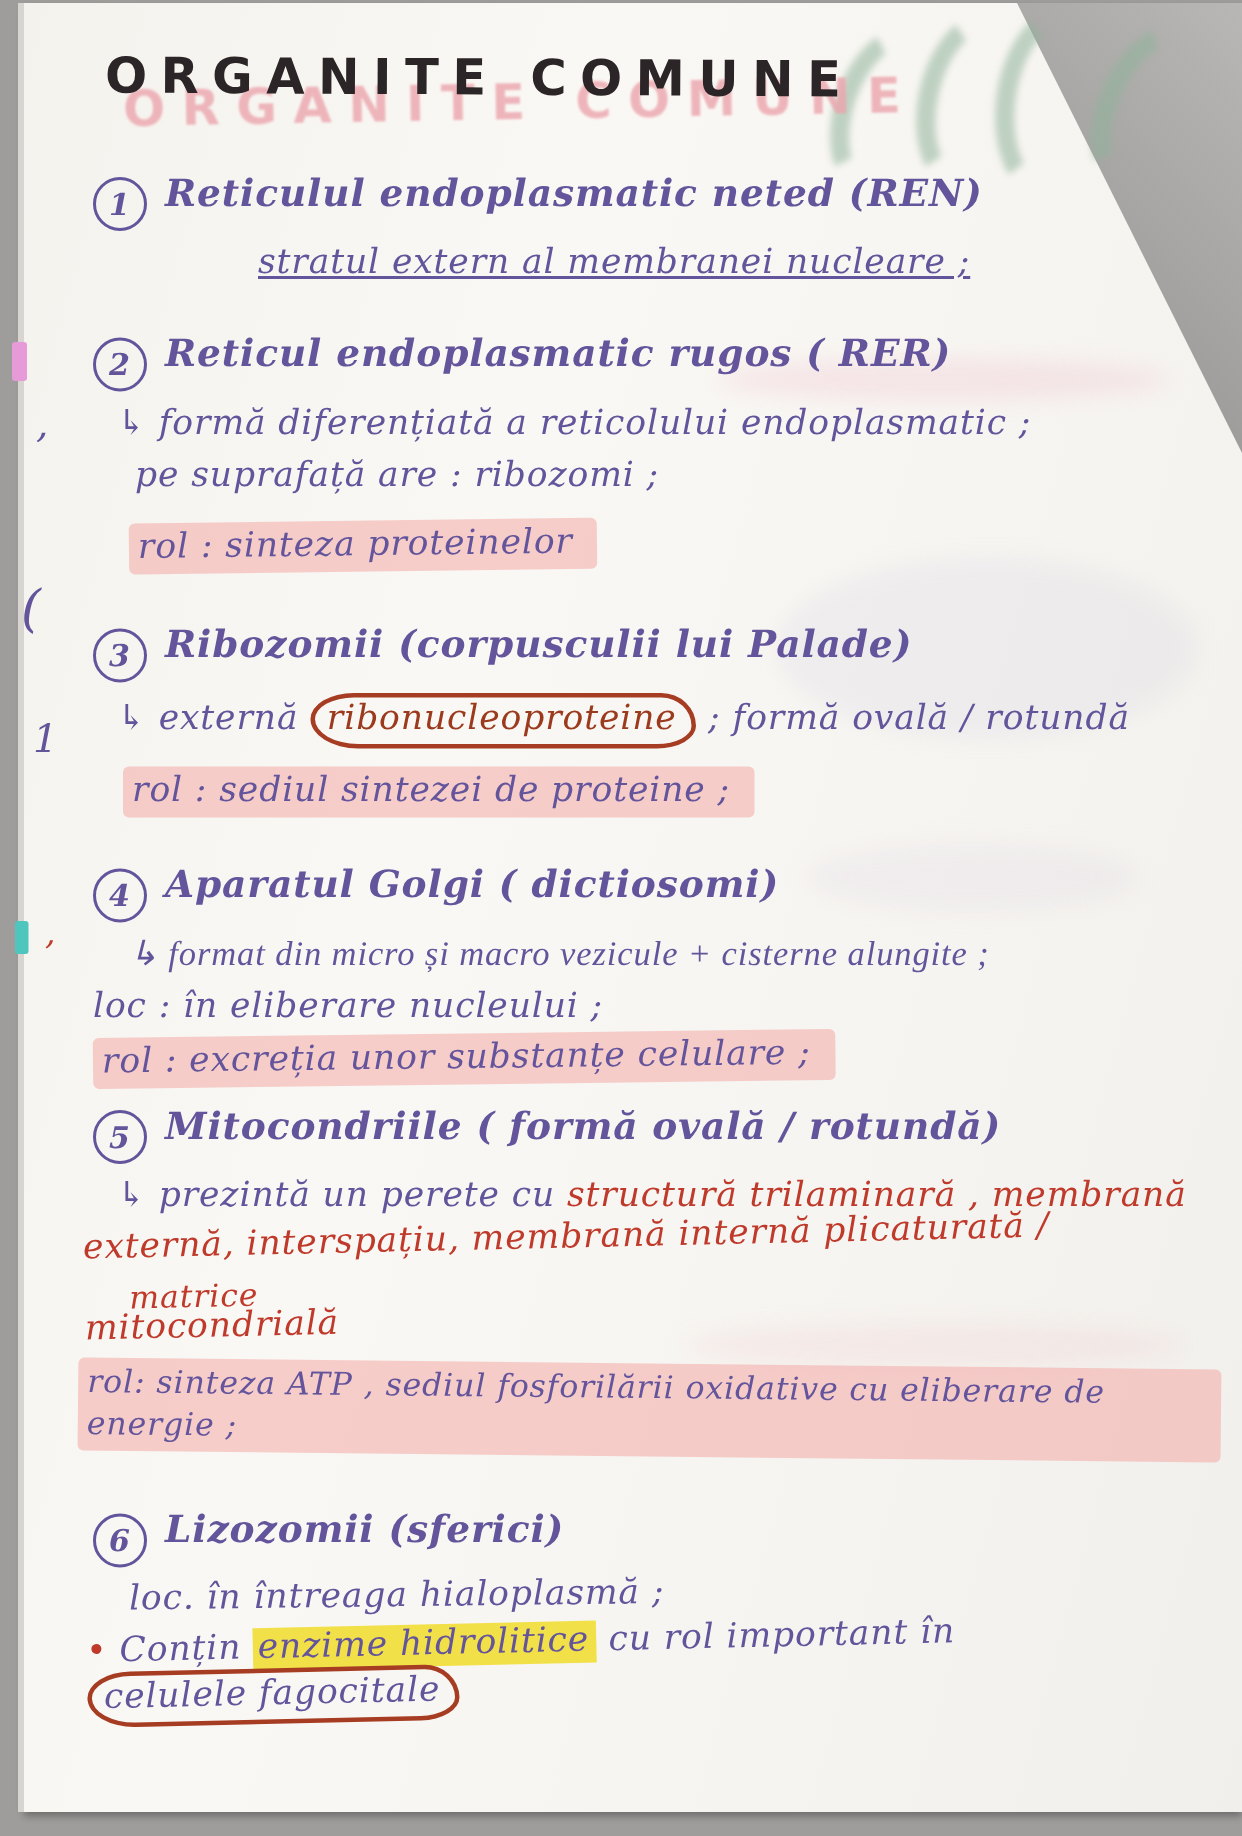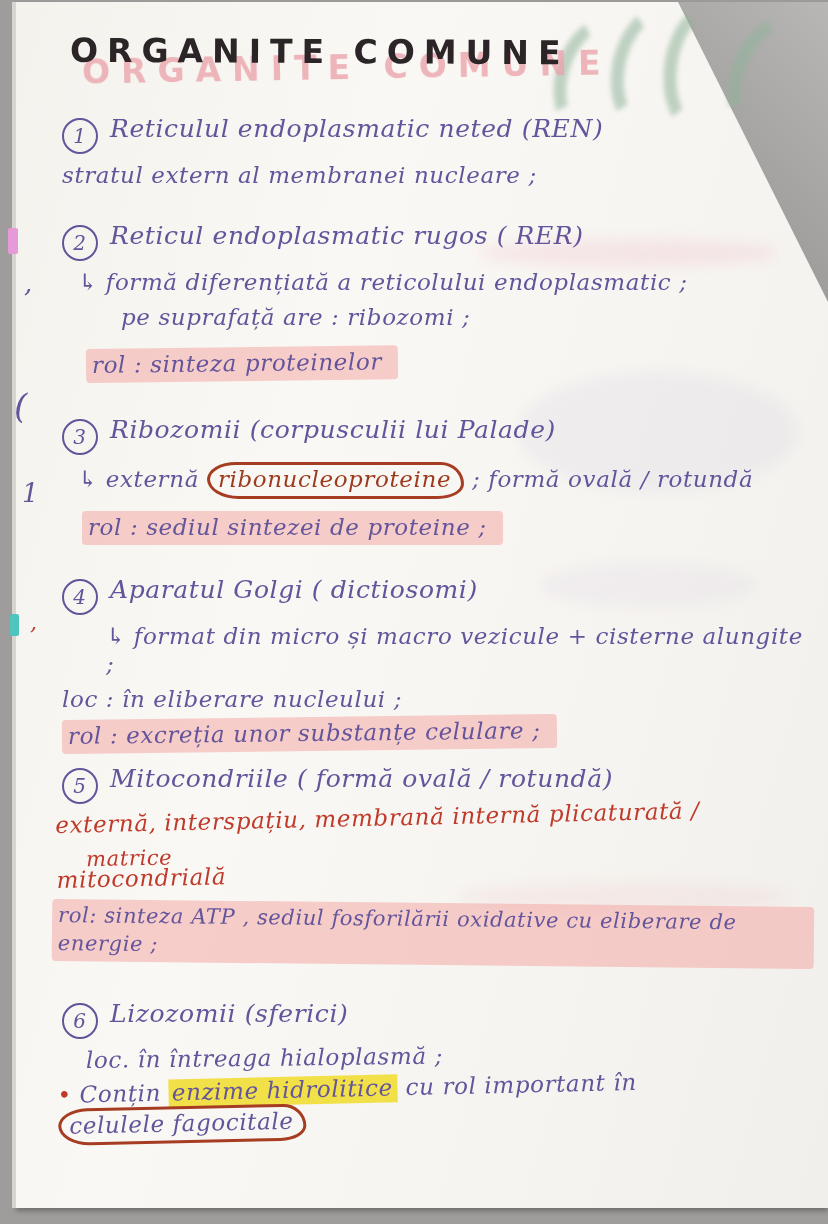--- a/index.html
+++ b/index.html
@@ -41,21 +41,21 @@
   .g1{left:540px;top:14px;width:48px;height:92px;transform:rotate(18deg);}
   .g2{left:596px;top:4px;width:54px;height:100px;transform:rotate(12deg);}
   .g3{left:648px;top:0px;width:58px;height:108px;transform:rotate(8deg);}
   .g4{left:716px;top:10px;width:54px;height:98px;transform:rotate(24deg);}
   .ghost{position:absolute;border-radius:50%;filter:blur(7px);z-index:0;}
   .gh1{right:50px;top:238px;width:300px;height:26px;background:rgba(236,170,190,.22);}
   .gh2{right:30px;top:370px;width:280px;height:120px;background:rgba(180,170,210,.12);}
   .gh3{right:70px;top:560px;width:220px;height:46px;background:rgba(200,185,220,.12);}
   .gh4{right:40px;top:880px;width:330px;height:30px;background:rgba(236,180,185,.16);}
   .section{position:relative;z-index:2;}
-  .heading{font-size:25px;line-height:30px;}
+  .heading{font-size:25px;line-height:30px;font-weight:bold;}
   .circle-num{
     display:inline-flex;align-items:center;justify-content:center;
     width:32px;height:32px;border:2px solid #63549b;border-radius:50%;
     font-size:20px;margin-right:12px;vertical-align:-6px;font-style:italic;
   }
   .line{line-height:28px;margin:7px 0;}
   .rol-band{
     display:inline-block;background:rgba(243,162,160,.5);
     padding:2px 16px 4px 6px;border-radius:4px;
   }
@@ -101,29 +101,29 @@
 
       <div class="title-wrap">
         <div class="title-pink">ORGANITE COMUNE</div>
         <div class="title-main">ORGANITE COMUNE</div>
       </div>
 
       <div class="section" style="margin-top:26px;">
         <div class="heading">
           <span class="circle-num">1</span><span>Reticulul endoplasmatic neted (REN)</span>
         </div>
-        <div class="line" style="">stratul extern al membranei nucleare ;</div>
+        <div class="line" style="margin-left:110px;text-decoration:underline;">stratul extern al membranei nucleare ;</div>
       </div>
 
       <div class="section" style="margin-top:32px;">
         <div class="heading">
           <span class="circle-num">2</span><span>Reticul endoplasmatic rugos ( RER)</span>
         </div>
         <div class="line" style="margin-left:16px;">↳ formă diferențiată a reticolului endoplasmatic ;</div>
-        <div class="line" style="margin-left:59px;">pe suprafață are : ribozomi ;</div>
+        <div class="line" style="margin-left:28px;">pe suprafață are : ribozomi ;</div>
         <div class="line tilt-u1" style="margin-left:24px;margin-top:18px;">
           <span class="rol-band">rol : sinteza proteinelor</span>
         </div>
       </div>
 
       <div class="section" style="margin-top:32px;">
         <div class="heading">
           <span class="circle-num">3</span><span>Ribozomii (corpusculii lui Palade)</span>
         </div>
         <div class="line" style="margin-left:16px;">
@@ -133,30 +133,34 @@
         </div>
         <div class="line" style="margin-left:20px;margin-top:12px;">
           <span class="rol-band">rol : sediul sintezei de proteine ;</span>
         </div>
       </div>
 
       <div class="section" style="margin-top:30px;">
         <div class="heading">
           <span class="circle-num">4</span><span>Aparatul Golgi ( dictiosomi)</span>
         </div>
-        <div class="line" style="margin-left:44px;">↳ format din micro și macro vezicule + cisterne alungite ;</div>
+        <div class="line" style="margin-left:24px;font-family:Liberation Serif, serif;">↳ format din micro și macro vezicule + cisterne alungite ;</div>
         <div class="line">loc : în eliberare nucleului ;</div>
         <div class="line tilt-u1">
           <span class="rol-band">rol : excreția unor substanțe celulare ;</span>
         </div>
       </div>
 
       <div class="section" style="margin-top:10px;">
         <div class="heading">
           <span class="circle-num">5</span><span>Mitocondriile ( formă ovală / rotundă)</span>
+        </div>
+        <div class="line" style="margin-left:16px;">
+          <span>↳ prezintă un perete cu</span>
+          <span class="red">structură trilaminară , membrană</span>
         </div>
         <div class="line tilt-u2 red" style="margin-left:-6px;">
           <span>externă, interspațiu, membrană internă plicaturată /</span><span class="stack">
               <span class="top">matrice</span>
               <span>mitocondrială</span>
             </span>
         </div>
         <div class="line tilt-d1" style="margin-left:-10px;font-size:21px;">
           <span class="rol-band">rol: sinteza ATP , sediul fosforilării oxidative cu eliberare de energie ;</span>
         </div>

